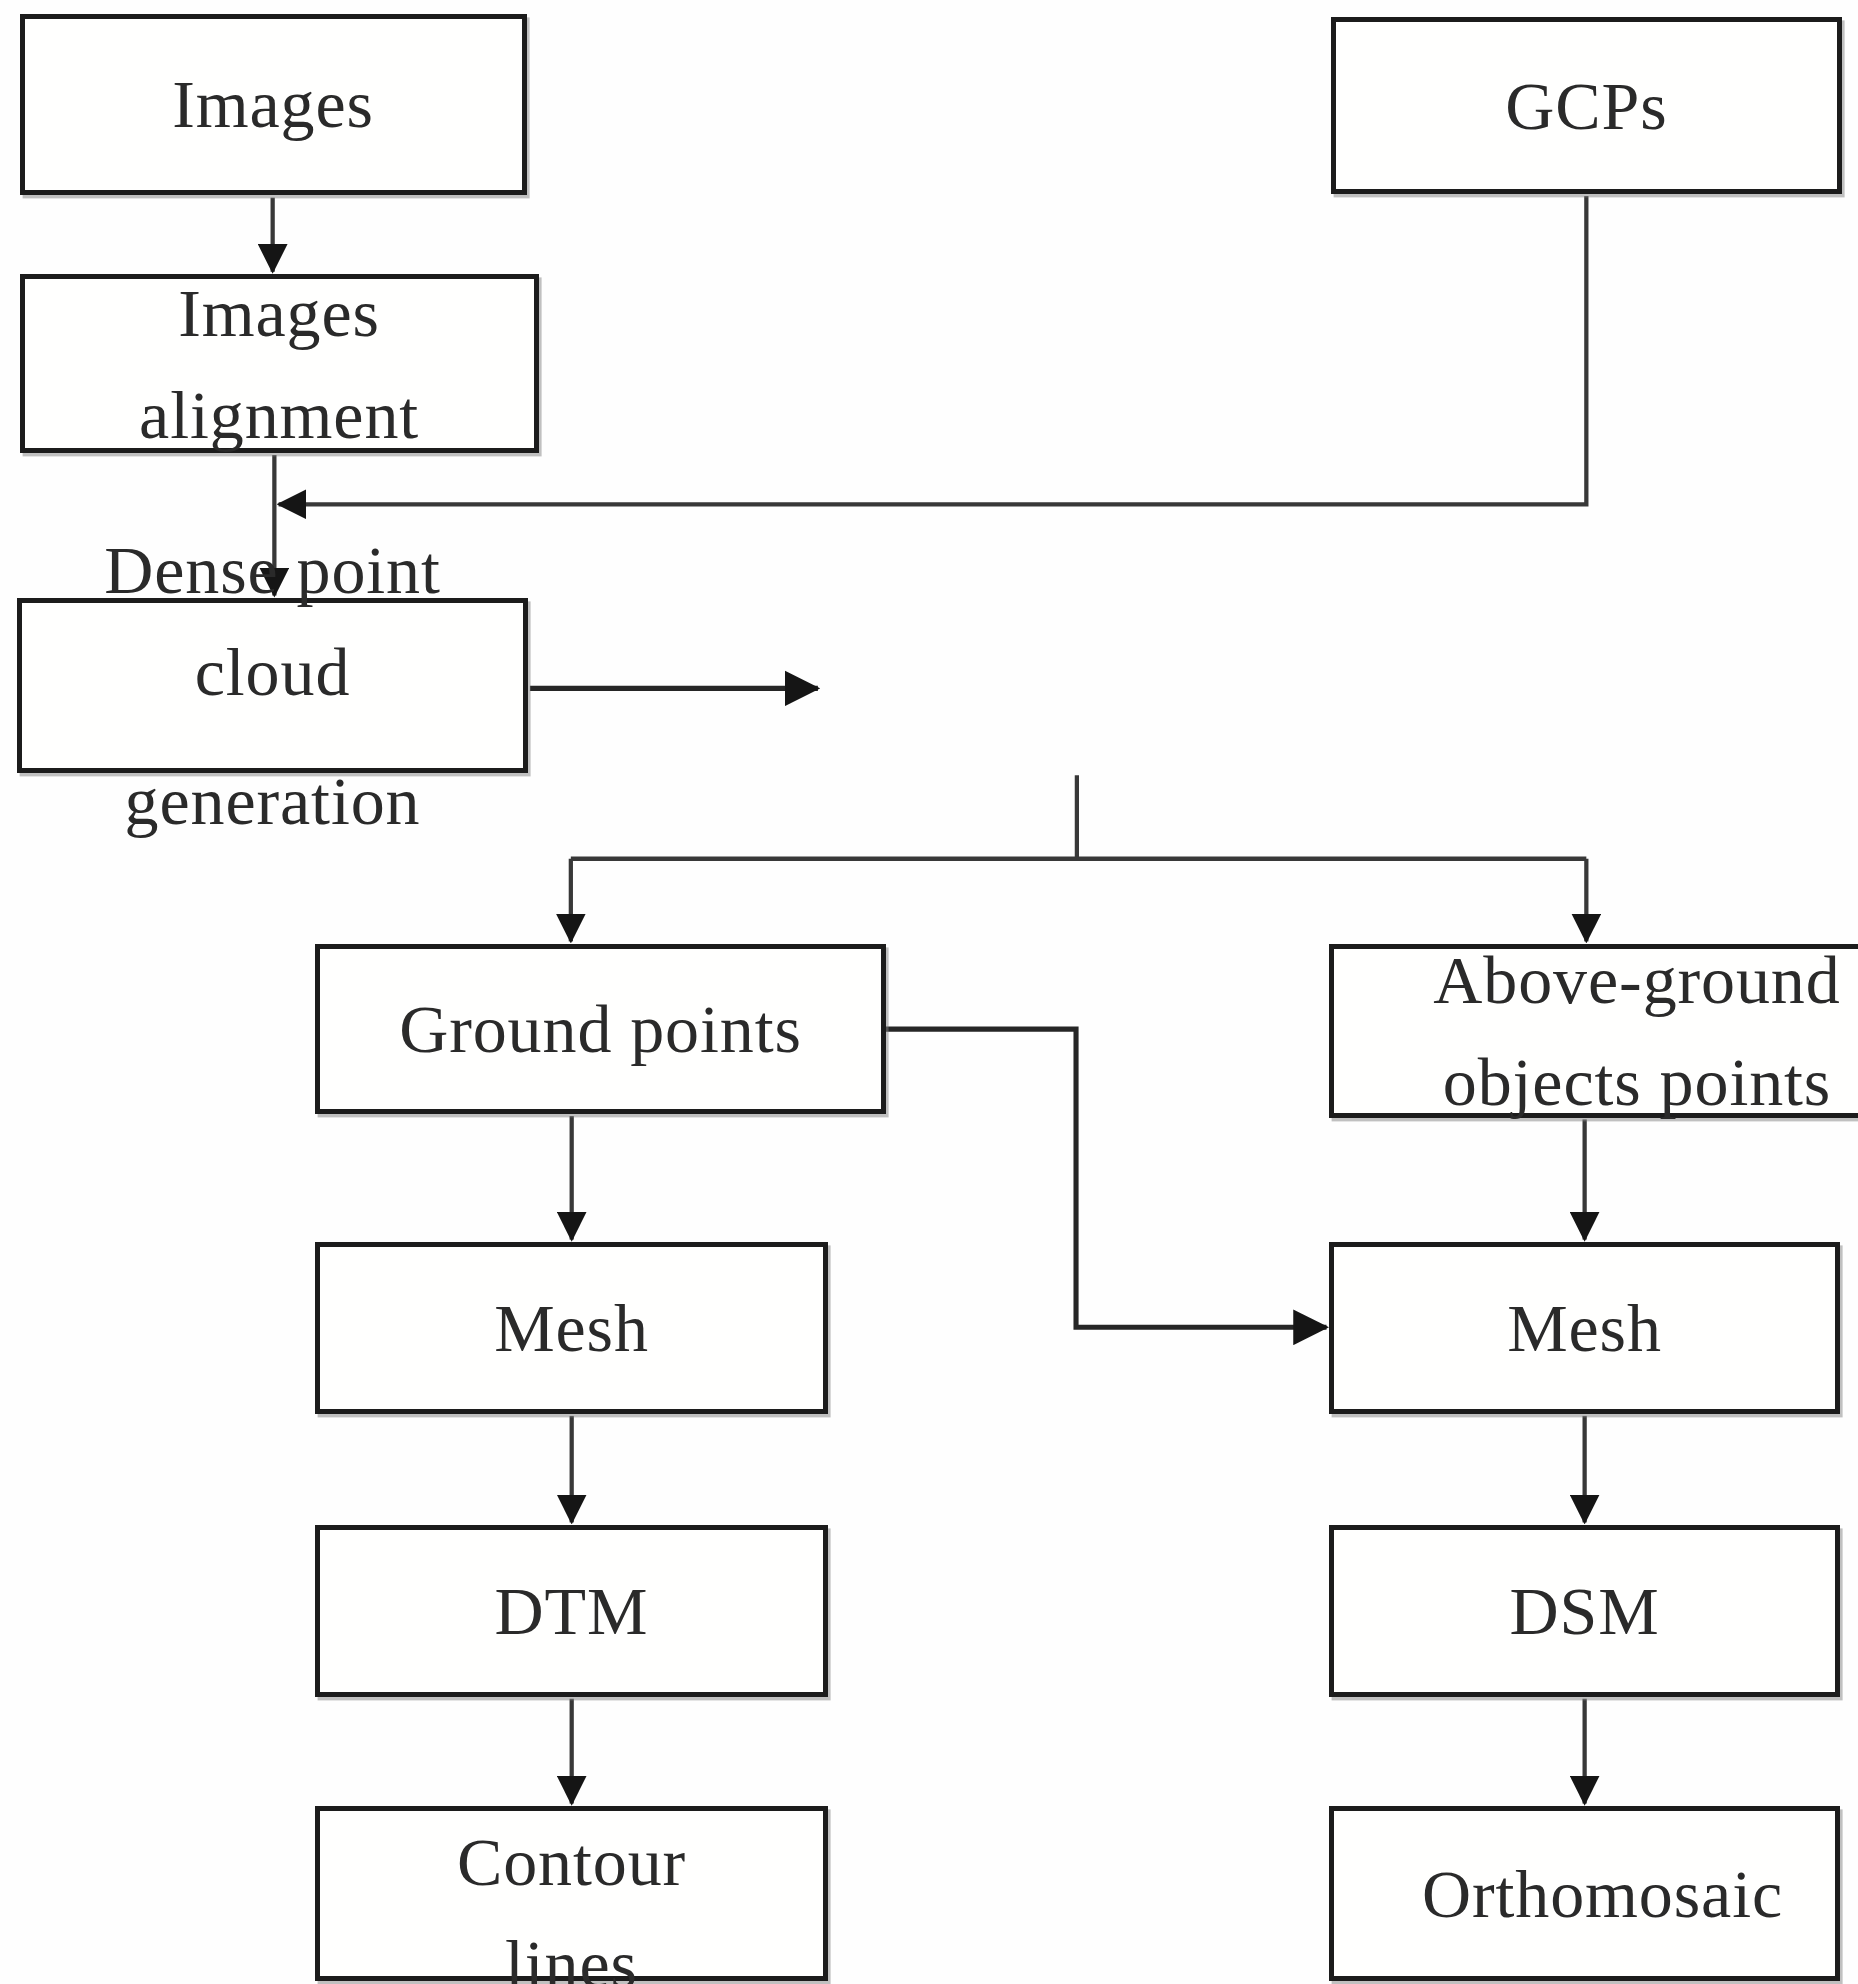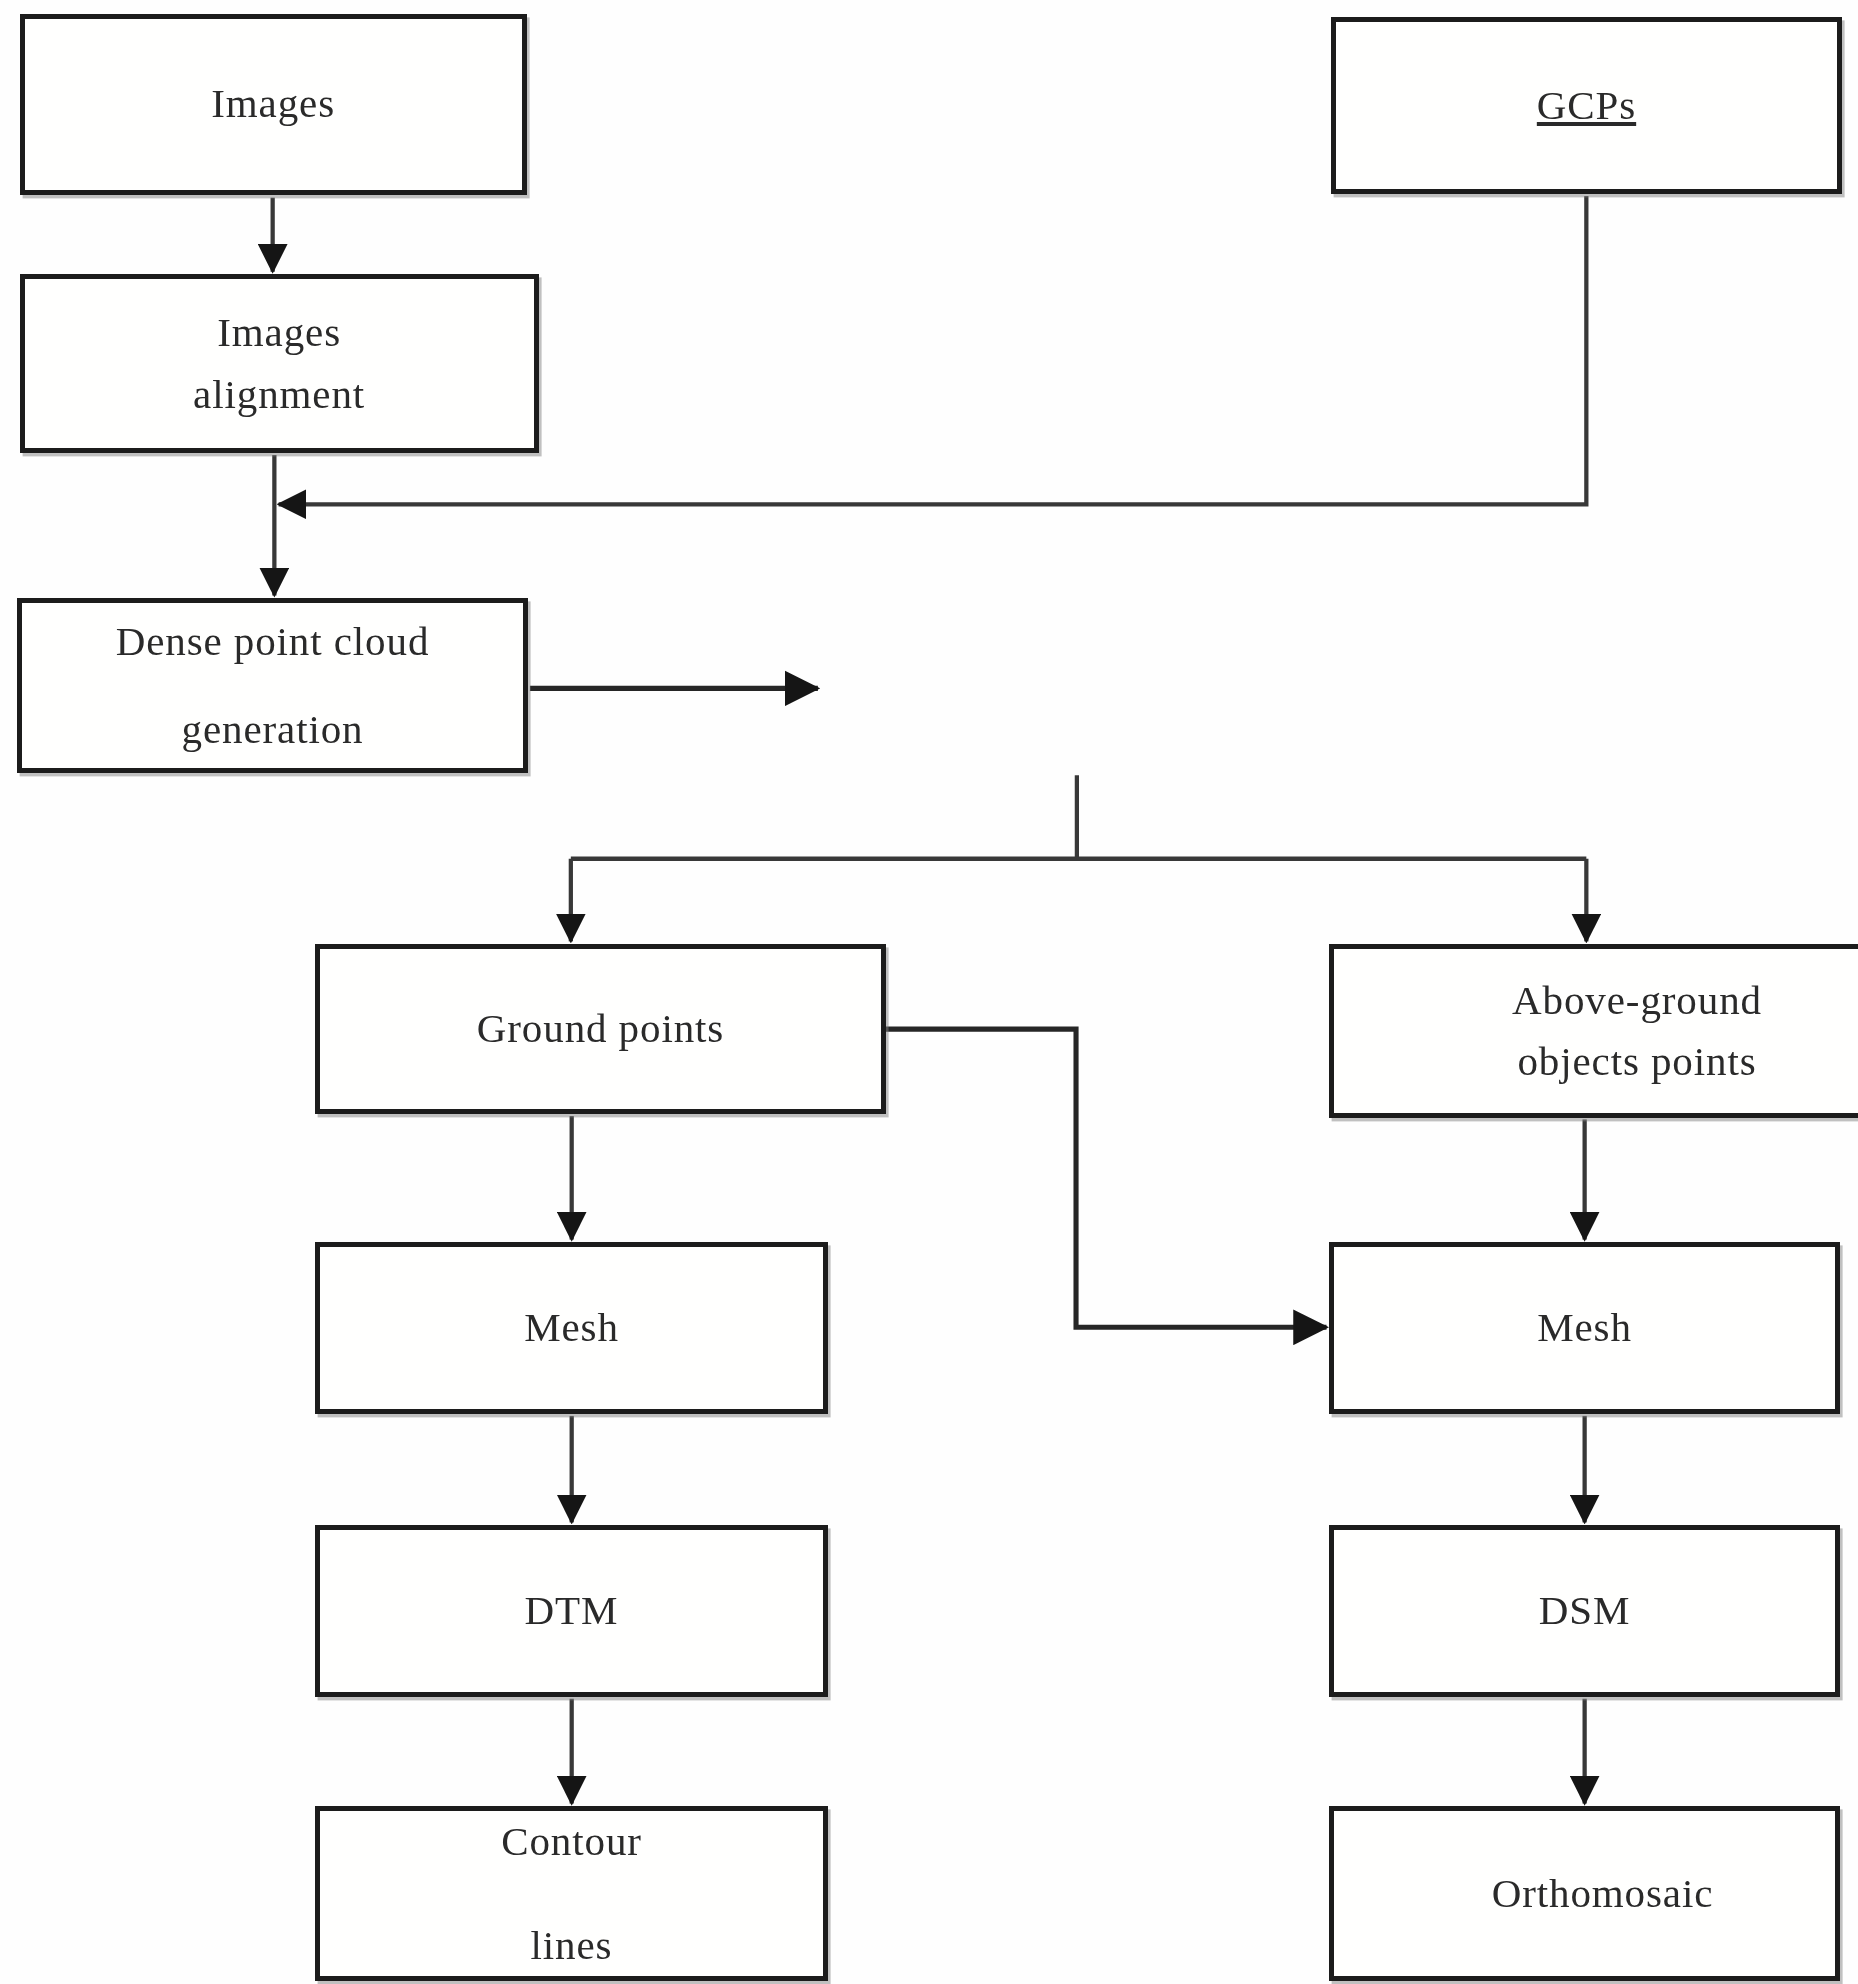--- a/index.html
+++ b/index.html
@@ -36,21 +36,21 @@
     box-sizing: border-box;
     background: #fffffe;
     border: 5.1px solid #1c1c1c;
     box-shadow: 2.6px 3.4px 0 rgba(130,130,130,0.5);
     display: flex;
     flex-direction: column;
     align-items: center;
     justify-content: center;
     text-align: center;
     color: #2a2a2a;
-    font-size: 41px;
+    font-size: 68px;
     line-height: 1.5;
     letter-spacing: 0.9px;
   }
   .ln { display: block; }
 </style>
 </head>
 <body>
 
 <div class="stage">
 
@@ -86,21 +86,21 @@
 
     <polyline class="edge" points="671,1994 671,2117" marker-end="url(#ah)"></polyline>
 
     <polyline class="edge" points="1860,1994 1860,2117" marker-end="url(#ah)"></polyline>
   </svg>
 
   <div class="node" style="left:19.6px; top:13.6px; width:507px; height:181px;">
     <span class="ln">Images</span>
   </div>
 
-  <div class="node" style="left:1331px; top:17px; width:511px; height:177px;text-decoration:underline;">
+  <div class="node" style="left:1331px; top:17px; width:511px; height:177px;">
     <span class="ln">GCPs</span>
   </div>
 
   <div class="node" style="left:19.6px; top:274px; width:519px; height:179px;">
     <span class="ln">Images</span>
     <span class="ln">alignment</span>
   </div>
 
   <div class="node" style="left:17px; top:598px; width:511px; height:175px;gap:27px;">
     <span class="ln">Dense point cloud</span>

